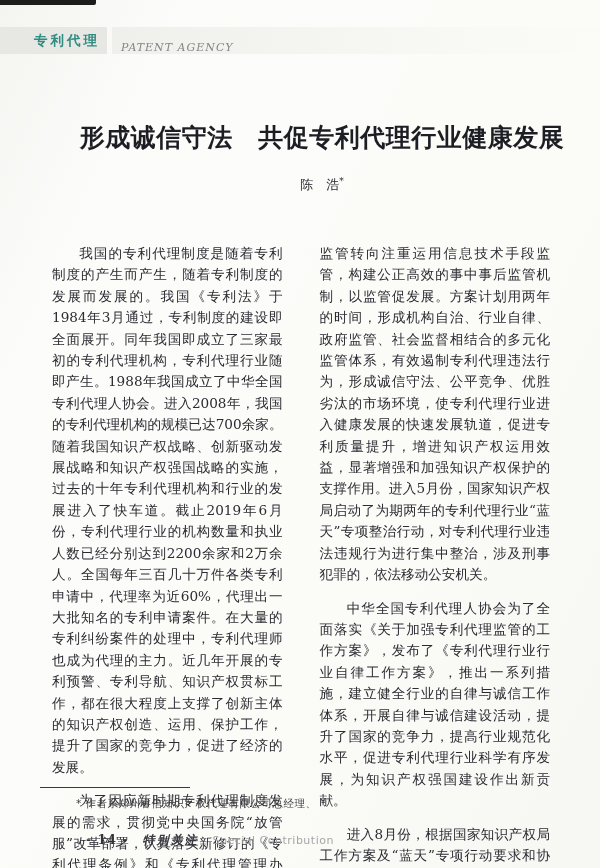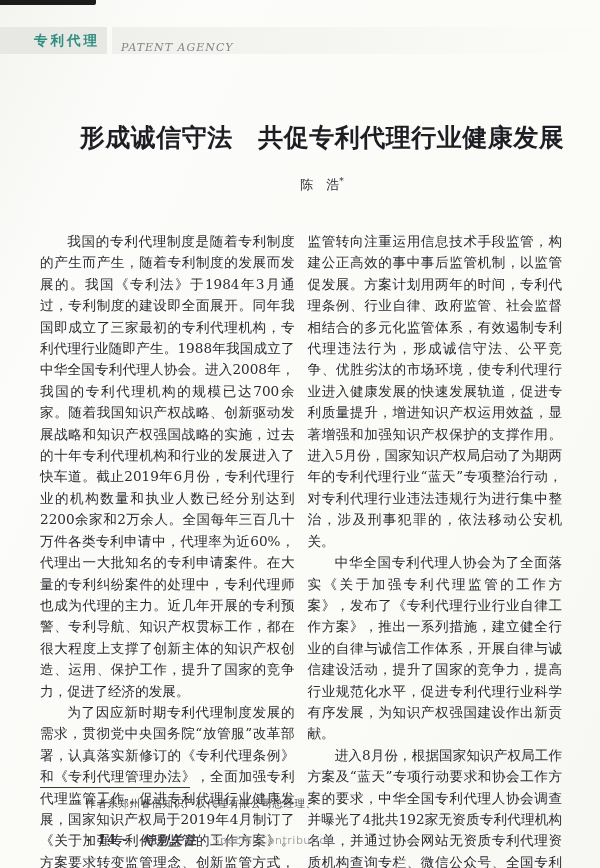--- a/index.html
+++ b/index.html
@@ -58,21 +58,21 @@
     text-align: center; font-size: 13px; color: #2b2b32;
   }
   .author sup { font-size: 9px; }
   
   .columns {
     position: absolute; top: 231px; left: 40px; width: 522px;
     display: flex; gap: 13px;
   }
   .col { width: 255px; }
   .col p {
-    margin: 0; font-size: 13.6px; line-height: 21.4px;
+    margin: 12px; font-size: 13.6px; line-height: 21.4px;
     text-align: justify; color: #2b2b32;
   }
   .col p.indent { text-indent: 2em; }
   
   .footnote-rule {
     position: absolute; top: 787px; left: 40px; width: 150px;
     border-top: 1.5px solid #3a3a3a;
   }
   .footnote {
     position: absolute; top: 797px; left: 40px;
@@ -112,21 +112,21 @@
   <div class="author">
     <span>陈　浩</span><sup>*</sup>
   </div>
 
   <main class="columns">
     <div class="col">
       <p class="indent">我国的专利代理制度是随着专利制度的产生而产生，随着专利制度的发展而发展的。我国《专利法》于1984年3月通过，专利制度的建设即全面展开。同年我国即成立了三家最初的专利代理机构，专利代理行业随即产生。1988年我国成立了中华全国专利代理人协会。进入2008年，我国的专利代理机构的规模已达700余家。随着我国知识产权战略、创新驱动发展战略和知识产权强国战略的实施，过去的十年专利代理机构和行业的发展进入了快车道。截止2019年6月份，专利代理行业的机构数量和执业人数已经分别达到2200余家和2万余人。全国每年三百几十万件各类专利申请中，代理率为近60%，代理出一大批知名的专利申请案件。在大量的专利纠纷案件的处理中，专利代理师也成为代理的主力。近几年开展的专利预警、专利导航、知识产权贯标工作，都在很大程度上支撑了创新主体的知识产权创造、运用、保护工作，提升了国家的竞争力，促进了经济的发展。</p>
       <p class="indent">为了因应新时期专利代理制度发展的需求，贯彻党中央国务院“放管服”改革部署，认真落实新修订的《专利代理条例》和《专利代理管理办法》，全面加强专利代理监管工作，促进专利代理行业健康发展，国家知识产权局于2019年4月制订了《关于加强专利代理监管的工作方案》。方案要求转变监管理念、创新监管方式，从注重事前审批转向注重事后监管，从被动监管转向主动监管，从主要利用传统方式</p>
     </div>
     <div class="col">
-      <p>监管转向注重运用信息技术手段监管，构建公正高效的事中事后监管机制，以监管促发展。方案计划用两年的时间，专利代理条例、行业自律、政府监管、社会监督相结合的多元化监管体系，有效遏制专利代理违法行为，形成诚信守法、公平竞争、优胜劣汰的市场环境，使专利代理行业进入健康发展的快速发展轨道，促进专利质量提升，增进知识产权运用效益，显著增强和加强知识产权保护的支撑作用。进入5月份，国家知识产权局启动了为期两年的专利代理行业“蓝天”专项整治行动，对专利代理行业违法违规行为进行集中整治，涉及刑事犯罪的，依法移动公安机关。</p>
+      <p>监管转向注重运用信息技术手段监管，构建公正高效的事中事后监管机制，以监管促发展。方案计划用两年的时间，形成机构自治、行业自律、政府监管、社会监督相结合的多元化监管体系，有效遏制专利代理违法行为，形成诚信守法、公平竞争、优胜劣汰的市场环境，使专利代理行业进入健康发展的快速发展轨道，促进专利质量提升，增进知识产权运用效益，显著增强和加强知识产权保护的支撑作用。进入5月份，国家知识产权局启动了为期两年的专利代理行业“蓝天”专项整治行动，对专利代理行业违法违规行为进行集中整治，涉及刑事犯罪的，依法移动公安机关。</p>
       <p class="indent">中华全国专利代理人协会为了全面落实《关于加强专利代理监管的工作方案》，发布了《专利代理行业行业自律工作方案》，推出一系列措施，建立健全行业的自律与诚信工作体系，开展自律与诚信建设活动，提升了国家的竞争力，提高行业规范化水平，促进专利代理行业科学有序发展，为知识产权强国建设作出新贡献。</p>
       <p class="indent">进入8月份，根据国家知识产权局工作方案及“蓝天”专项行动要求和协会工作方案的要求，中华全国专利代理人协会调查并曝光了4批共192家无资质专利代理机构名单，并通过协会网站无资质专利代理资质机构查询专栏、微信公众号、全国专利代理公共服务平台进行了曝光。</p>
 
     </div>
   </main>
 
   <div class="footnote-rule"></div>
   <div class="footnote">
     <span>*</span>
     <span>作者系郑州睿信知识产权代理有限公司总经理、</span>

